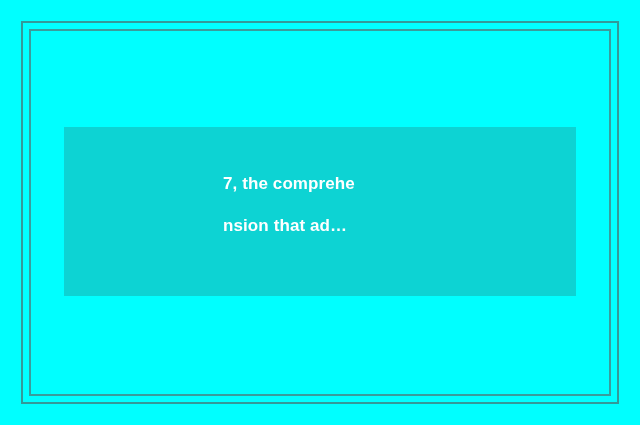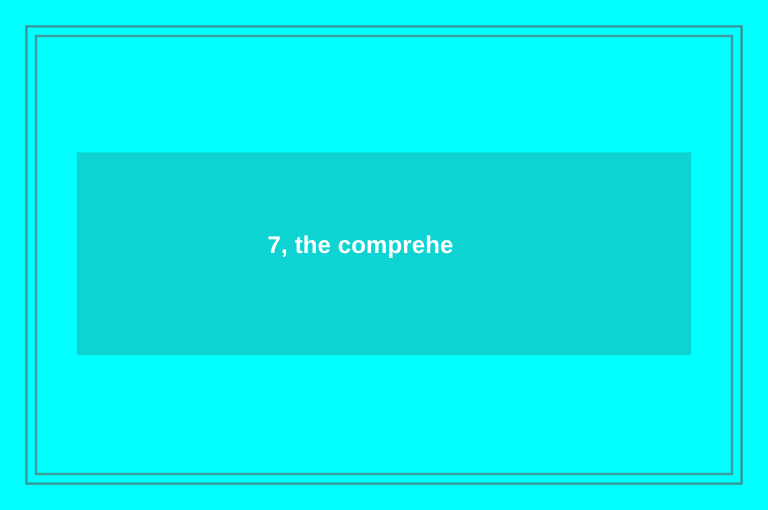--- a/index.html
+++ b/index.html
@@ -55,32 +55,33 @@
     display: flex;
     flex-direction: column;
     justify-content: center;
     align-items: flex-start;
     padding-left: 159px;
     padding-bottom: 14px;
   }
 
   .body-line {
     color: #ffffff;
-    font-size: 20px;
+    font-size: 17px;
     font-weight: bold;
     line-height: 42px;
     letter-spacing: 0.1px;
     white-space: pre;
   }
 </style>
 </head>
 <body>
 
 <div id="slide">
 
   <div id="frame-outer"></div>
   <div id="frame-inner"></div>
 
   <div id="content-panel">
     <div class="body-line">7, the comprehe</div>
+    <div class="body-line">nsion that ad…</div>
   </div>
 
 </div>
 
 </body></html>

